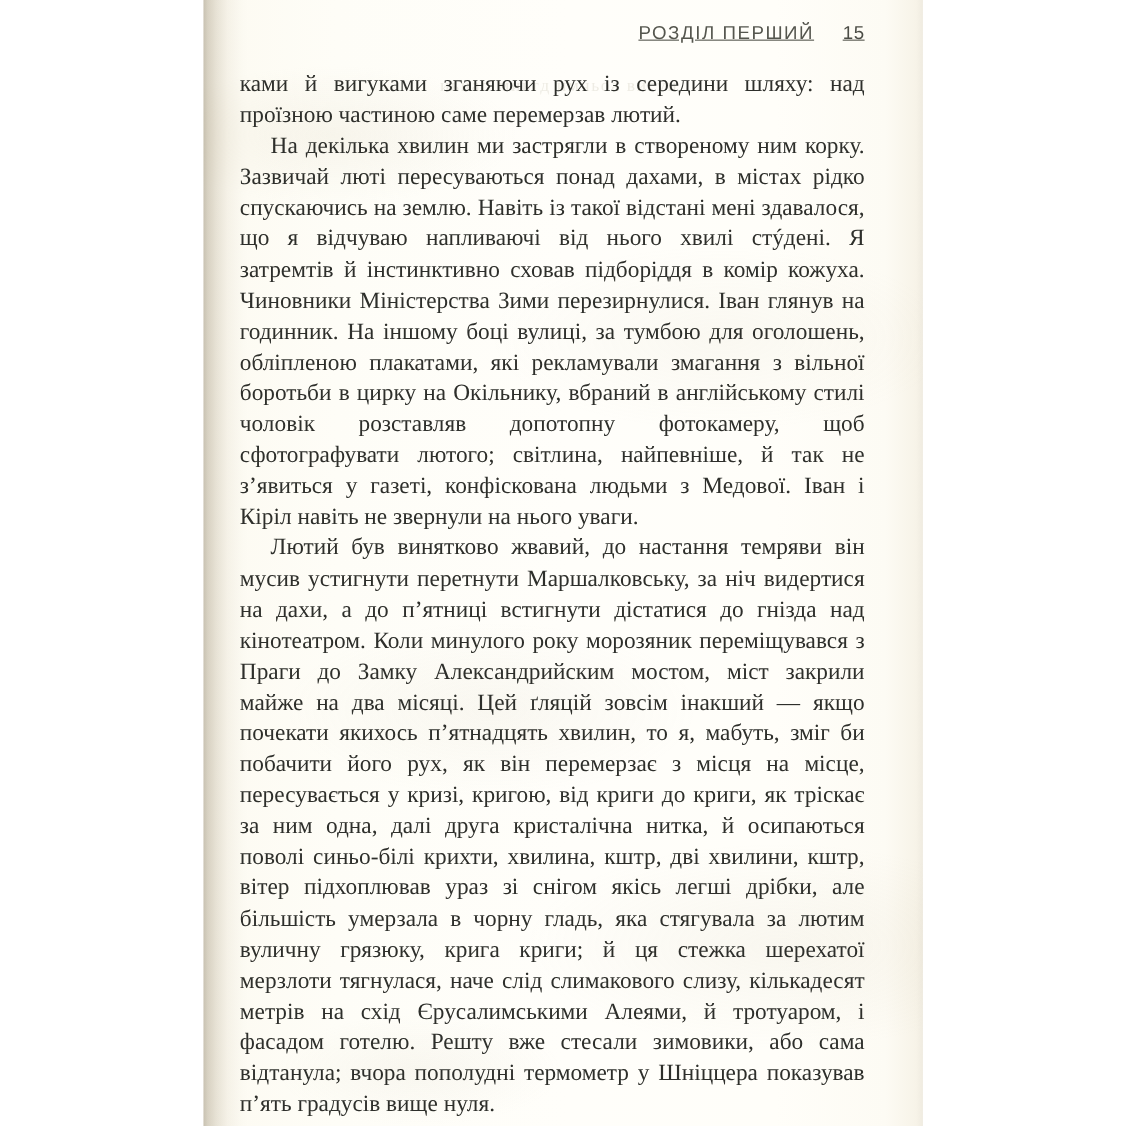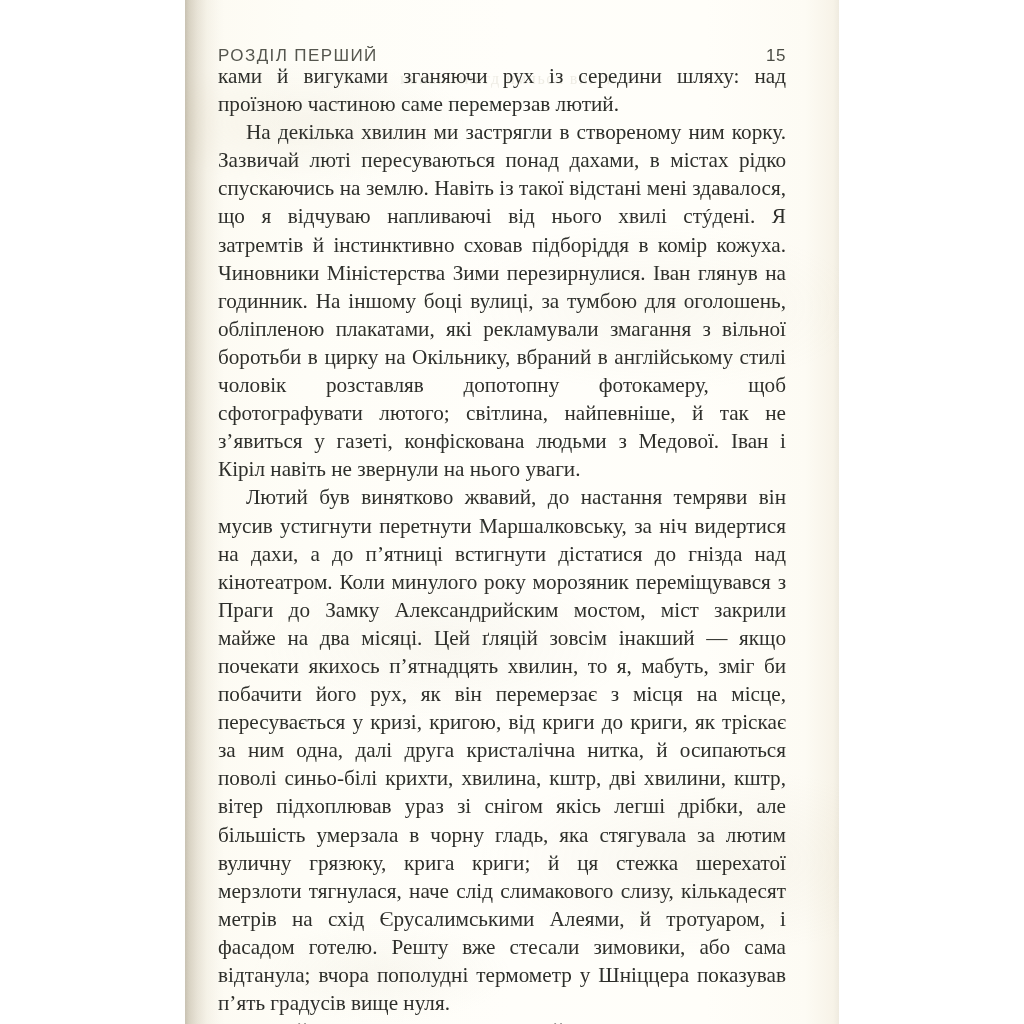--- a/index.html
+++ b/index.html
@@ -74,36 +74,38 @@
     font-size: 16px;
     letter-spacing: 1.5px;
     white-space: nowrap;
     user-select: none;
   }
 
   .running-head {
     position: absolute;
     left: 33px;
     right: 53px;
-    top: 46px;
+    top: 20px;
     height: 24px;
     display: flex;
-    justify-content: space-between;
+    justify-content: flex-end;
     align-items: baseline;
     font-family: "Liberation Sans", "DejaVu Sans", sans-serif;
     font-size: 17px;
     color: #55564e;
     letter-spacing: 1.4px;
+    text-decoration: underline;
   }
 
   .running-head-title {
     text-transform: uppercase;
   }
 
   .running-head-folio {
+    margin-left: 26px;
     letter-spacing: 0.5px;
     color: #4b4c45;
   }
 
   .text-block {
     position: absolute;
     left: 33px;
     top: 62px;
     width: 568px;
     color: #2e2f2b;

